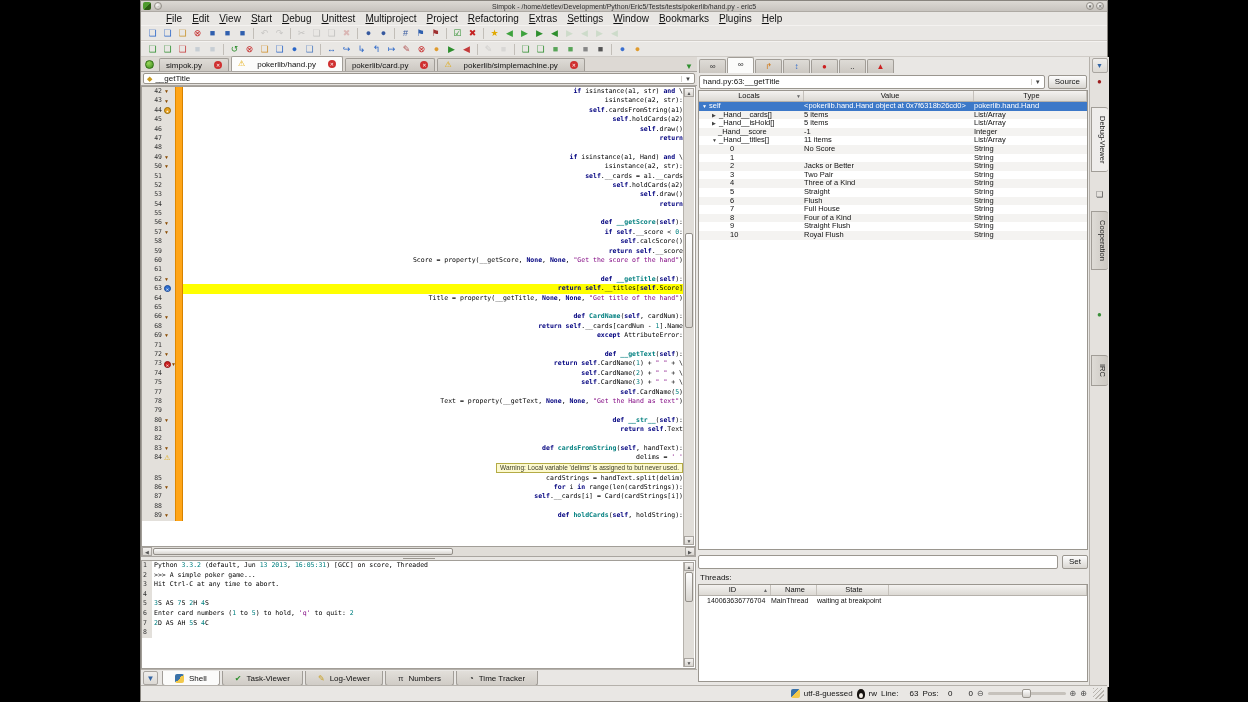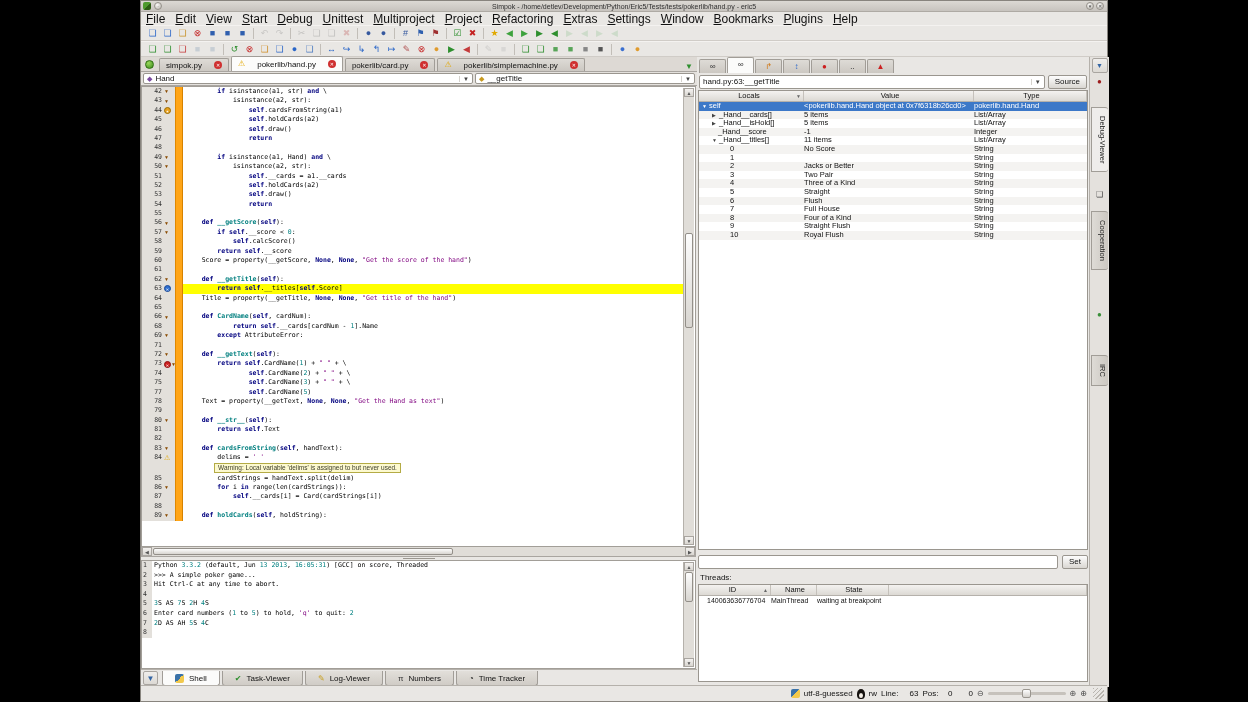--- a/index.html
+++ b/index.html
@@ -5,21 +5,21 @@
   *{box-sizing:border-box;margin:0;padding:0;}
   html,body{width:1248px;height:702px;overflow:hidden;}
   body{background:#000;position:relative;font-family:"Liberation Sans",sans-serif;color:#111;}
   #window{position:absolute;left:140px;top:0;width:968px;height:702px;background:#e9e7e4;border:1px solid #88847e;}
 
   
   .titlebar{height:11px;background:linear-gradient(#dcd9d4,#c7c3be);display:flex;align-items:center;padding:0 2px;font-size:7px;color:#2f2f2f;border-bottom:1px solid #aeaaa4;}
   .appicon{width:8px;height:8px;border-radius:2px;background:linear-gradient(135deg,#4e9a2e 55%,#2c5e14 55%);margin-right:2px;}
   .wbtn{width:8px;height:8px;border-radius:50%;background:radial-gradient(circle at 35% 30%,#fbfaf8,#b3afa8);border:1px solid #96928b;margin:0 1px;font-size:5px;line-height:6px;text-align:center;color:#555;}
   .title-center{position:absolute;left:0;right:0;text-align:center;pointer-events:none;}
-  .menubar{height:13px;display:flex;align-items:center;padding-left:0;font-size:12px;background:#e9e7e4;}
+  .menubar{height:13px;display:flex;align-items:center;padding-left:20px;font-size:10px;background:#e9e7e4;}
   .menu-item{padding:0 5px;white-space:nowrap;}
   .toolbar{height:16px;display:flex;align-items:center;padding-left:4px;background:#e9e7e4;border-top:1px solid #f4f2f0;border-bottom:1px solid #d0ccc7;}
   .ticon{width:15px;height:14px;font-size:9px;line-height:14px;text-align:center;flex:none;}
   .ticon.dim{opacity:.35;}
   .tsep{width:1px;height:11px;background:#c2beb8;margin:0 3px;flex:none;}
 
   
   .lpane{position:absolute;left:0;top:56px;width:556px;height:630px;}
   .etabbar{height:15px;display:flex;align-items:flex-end;padding-left:2px;border-bottom:1px solid #a9a5a0;background:#ddd9d4;}
   .tabnav-dot{width:9px;height:9px;border-radius:50%;background:radial-gradient(circle at 35% 30%,#9ad95c,#3c8a1c);border:1px solid #2e6f12;margin:0 5px 2px 2px;flex:none;}
@@ -34,21 +34,21 @@
   .combo .arrow{margin-left:auto;font-size:6px;color:#444;border-left:1px solid #d5d2cd;padding-left:3px;flex:none;}
   .cls-icon{color:#7a4aa0;font-size:7px;}
   .mth-icon{color:#c89a20;font-size:7px;}
 
   .editor{position:absolute;top:29px;left:0;width:555px;height:461px;background:#fff;border:1px solid #a29e98;overflow:hidden;padding-right:12px;}
   .cline,.annrow{display:flex;height:9.4px;line-height:9.4px;}
   .annrow{height:11px;line-height:11px;}
   .lnum{width:22px;flex:none;background:#e3e0db;color:#333;font-size:6.5px;text-align:right;padding-right:2px;font-family:"DejaVu Sans Mono",monospace;}
   .lmark{width:11px;flex:none;background:#e3e0db;display:flex;align-items:center;justify-content:flex-start;gap:0;}
   .lfold{width:8px;flex:none;background:#ffa517;border-left:1px solid #e08800;border-right:1px solid #d68200;}
-  .lcode{flex:1;font-family:"DejaVu Sans Mono",monospace;font-size:6.5px;white-space:pre;padding-left:3px;overflow:hidden;}
+  .lcode{flex:1;font-family:"DejaVu Sans Mono",monospace;font-size:6.5px;white-space:pre;padding-left:3px;overflow:hidden;text-align:right;}
   .cline.cur .lcode{background:#ffff00;}
   .c-k{color:#00007f;font-weight:bold;}
   .c-f{color:#007f7f;font-weight:bold;}
   .c-n{color:#008080;}
   .c-s{color:#7f007f;}
   .c-t{color:#000;}
   .farrow{color:#8a4a00;font-size:5px;line-height:5px;}
   .dot{width:7px;height:7px;border-radius:50%;color:#fff;font-size:4px;line-height:7px;text-align:center;flex:none;}
   .dot.bp{background:#e8a01c;border:1px solid #9a6a00;}
   .dot.curdot{background:#2f6fd0;border:1px solid #1c4a96;}
@@ -248,25 +248,20 @@
           </div>
           <div class="etab">
             <span class="warnicon">⚠</span>
             <span>pokerlib/simplemachine.py</span>
             <span class="closebtn">✕</span>
           </div>
         </span>
       <span class="tablist-arrow">▼</span>
     </div>
     <div class="navrow">
-      <div class="combo" style="width:330px;">
-        <span class="cls-icon">◆</span>
-        <span>Hand</span>
-        <span class="arrow">▼</span>
-      </div>
       <div class="combo" style="flex:1;">
         <span class="mth-icon">◆</span>
         <span>__getTitle</span>
         <span class="arrow">▼</span>
       </div>
     </div>
 
     <div class="editor">
       <div>
           <div class="cline">

